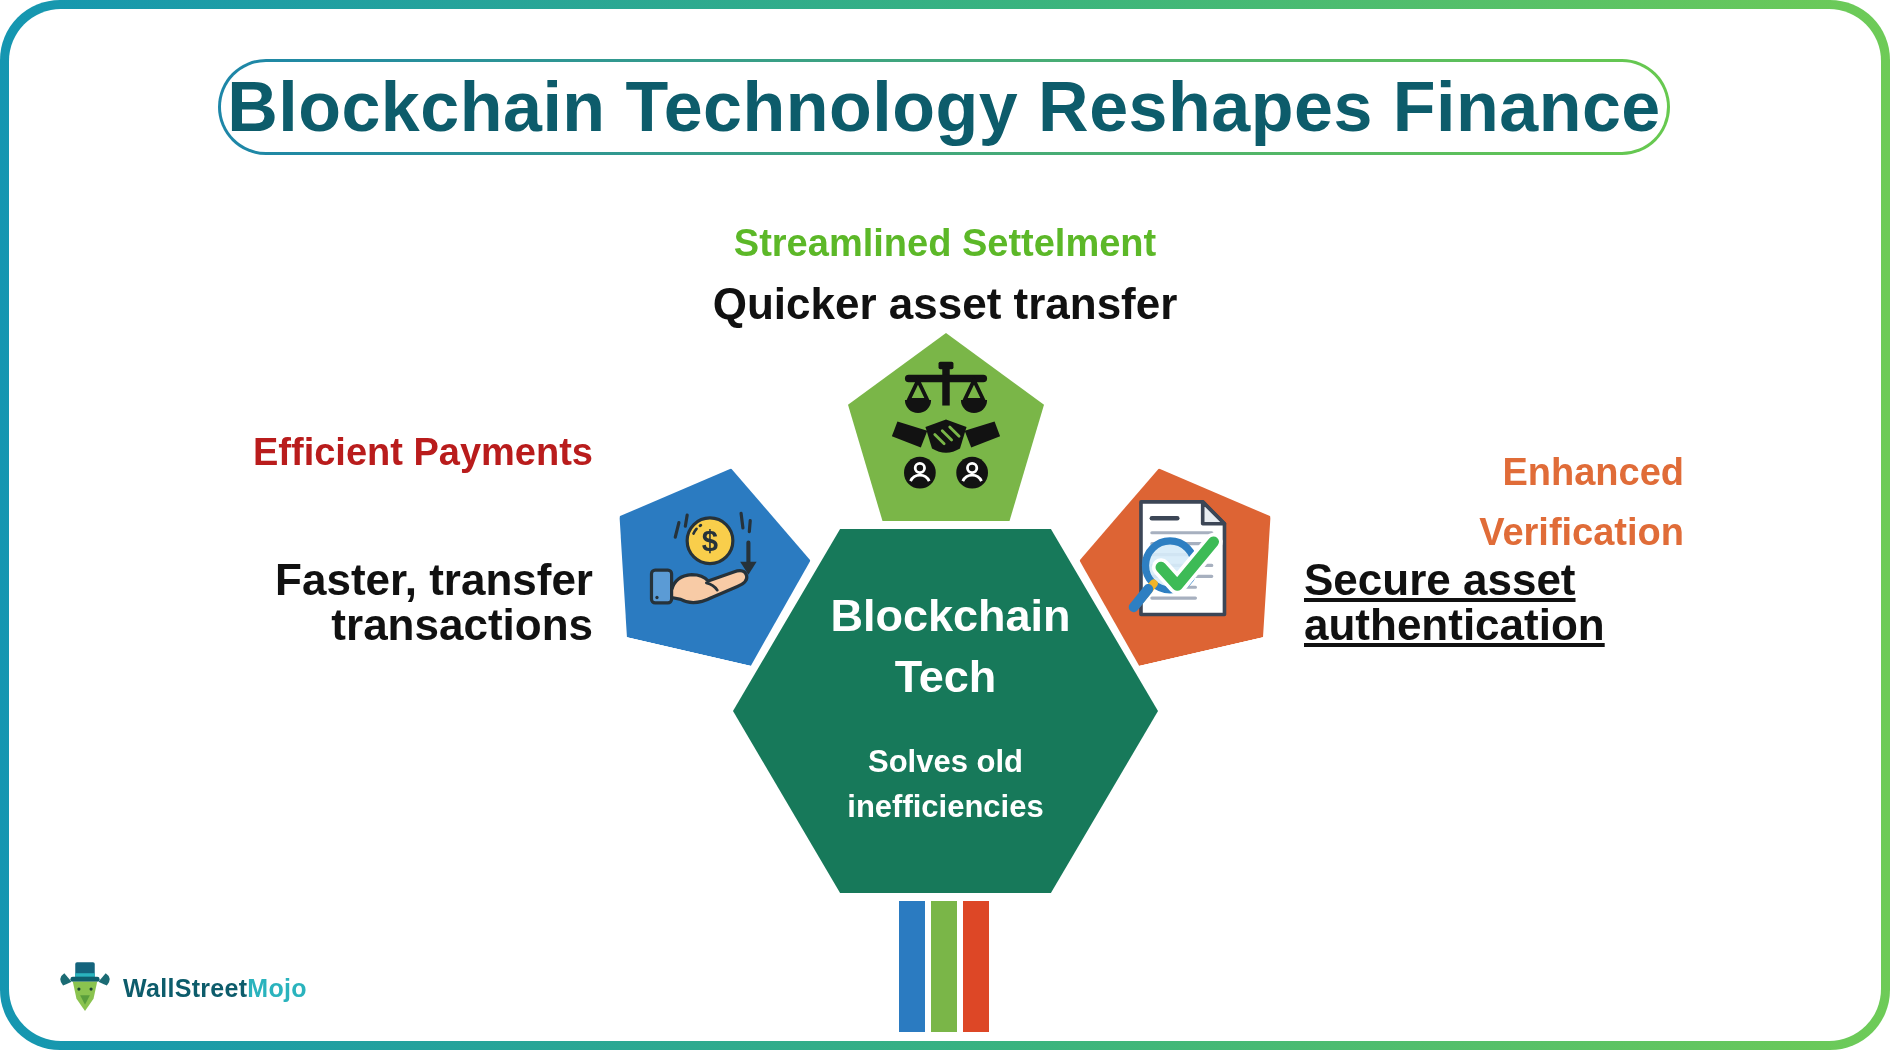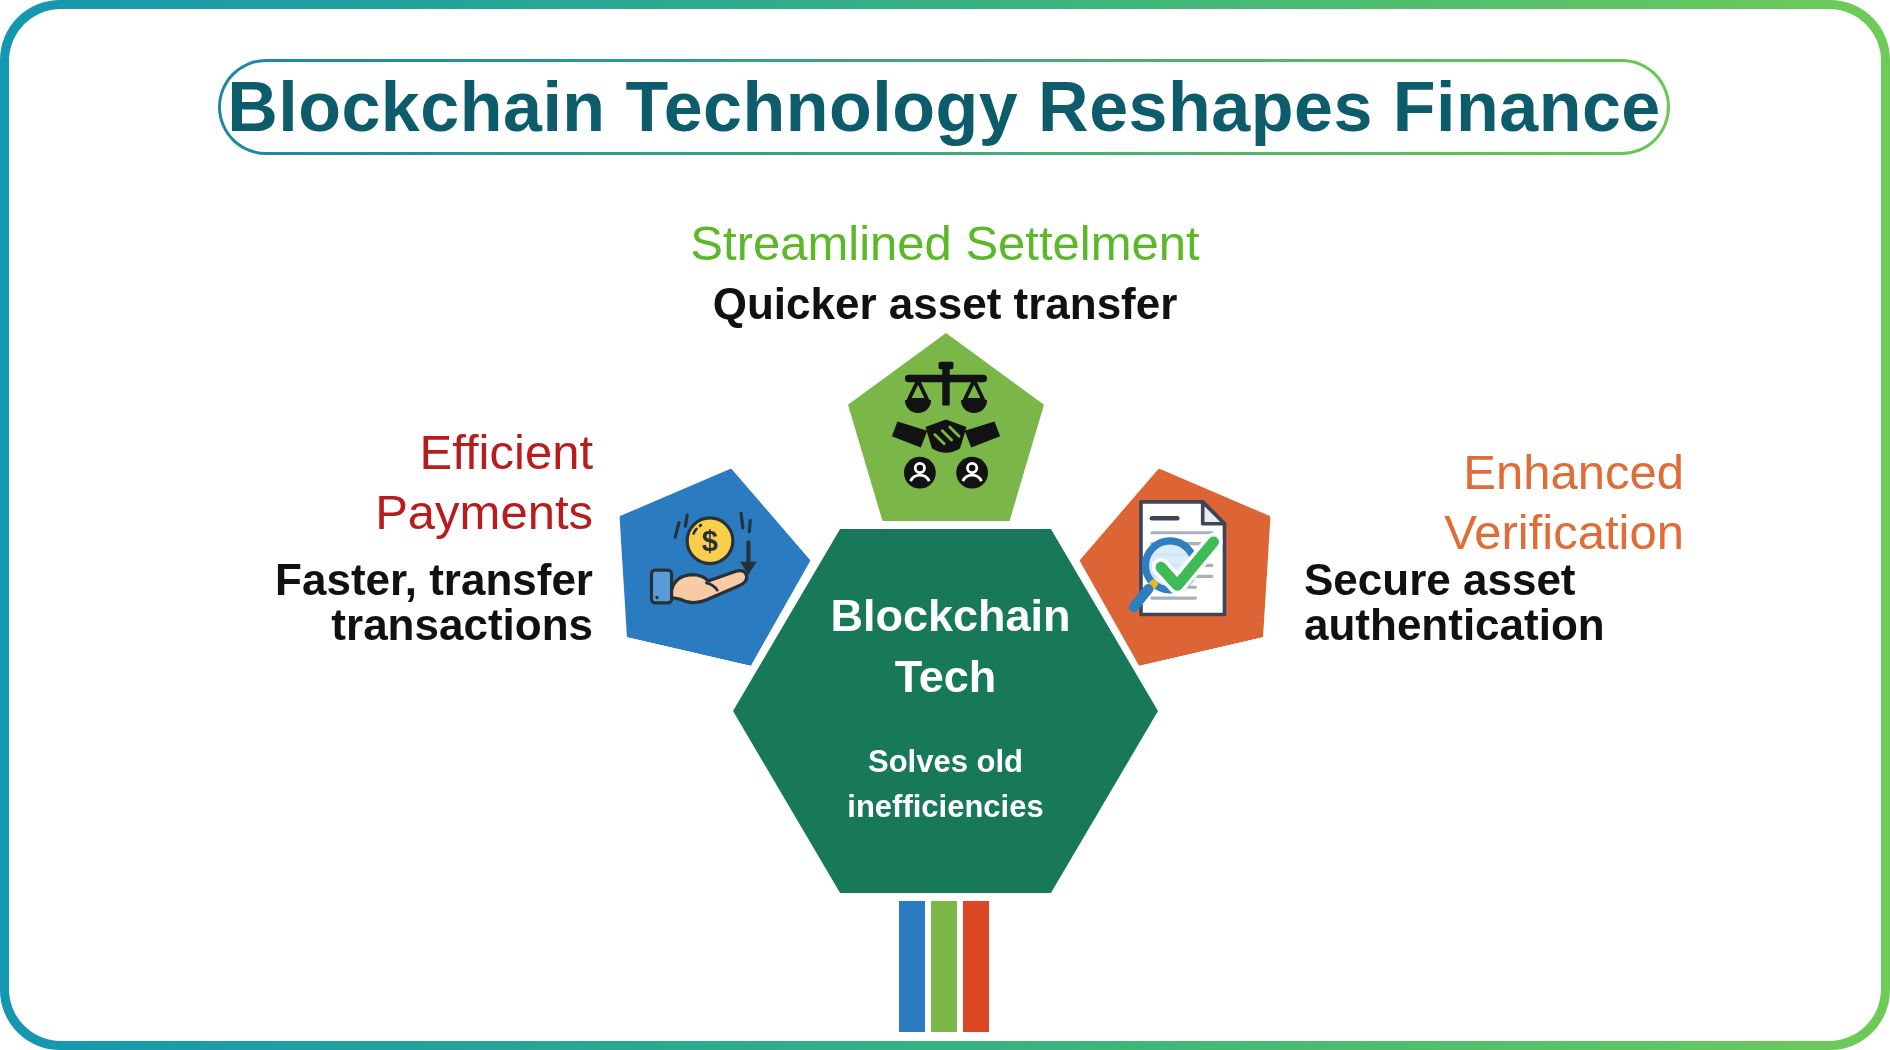--- a/index.html
+++ b/index.html
@@ -8,28 +8,28 @@
     background:linear-gradient(90deg,#1596b1 0%,#3ab47e 55%,#6ecb57 100%);
     border-radius:60px;font-family:"Liberation Sans",sans-serif;overflow:hidden;
   }
   .canvas{position:absolute;inset:9px;background:#ffffff;border-radius:52px;}
   
   .title-pill{position:absolute;left:209px;top:50px;width:1452px;height:96px;border-radius:48px;
     background:linear-gradient(90deg,#1d86a8 0%,#67c94f 100%);}
   .title-inner{position:absolute;inset:3px;background:#fff;border-radius:45px;display:flex;align-items:center;justify-content:center;}
   .title-inner h1{margin:0;font-size:70px;font-weight:bold;color:#0d5c6b;letter-spacing:.5px;white-space:nowrap;}
   
-  .heading{position:absolute;font-weight:normal;line-height:60px;font-size:49px;}
+  .heading{position:absolute;font-weight:bold;line-height:60px;font-size:38px;}
   .subtext{position:absolute;font-weight:bold;color:#111;font-size:44px;line-height:45px;}
   .settlement-heading{left:636px;top:204px;width:600px;text-align:center;color:#5cb828;}
   .settlement-subtext{left:686px;top:272px;width:500px;text-align:center;}
   .payments-heading{left:239px;top:413px;width:345px;text-align:right;color:#b91c1c;}
   .payments-subtext{left:239px;top:548px;width:345px;text-align:right;}
   .verification-heading{left:1295px;top:433px;width:380px;text-align:right;color:#e06c38;}
-  .verification-subtext{left:1295px;top:548px;width:340px;text-align:left;}
+  .verification-subtext{left:1295px;top:548px;width:340px;text-align:left;text-decoration:underline;}
   
   .pentagon{position:absolute;width:196px;height:188px;display:flex;align-items:center;justify-content:center;
     clip-path:polygon(50% 0%,100% 38.2%,82.4% 100%,17.6% 100%,0% 38.2%);}
   .pent-green{left:839px;top:324px;background:#7ab648;}
   .pent-blue{left:603px;top:457px;background:#2b7bc1;transform:rotate(13deg);}
   .pent-orange{left:1073px;top:457px;background:#dd6434;transform:rotate(-13deg);}
   .pent-blue .icon-wrap{transform:rotate(-13deg);}
   .pent-orange .icon-wrap{transform:rotate(13deg);}
   .icon-wrap{display:flex;align-items:center;justify-content:center;}
   
@@ -133,15 +133,31 @@
 
     <div class="hexagon">
       <div class="hex-title">Blockchain Tech</div>
       <div class="hex-sub">Solves old inefficiencies</div>
     </div>
 
     <div class="stripe stripe-blue"></div>
     <div class="stripe stripe-green"></div>
     <div class="stripe stripe-orange"></div>
 
+    <div class="brand">
+      <span>
+        <svg width="56" height="58" viewBox="0 0 92 94" aria-hidden="true">
+          <path d="M10 46 Q0 34 12 26 L24 40 Q16 44 10 46 Z" fill="#1b6b74"></path>
+          <path d="M82 46 Q92 34 80 26 L68 40 Q76 44 82 46 Z" fill="#1b6b74"></path>
+          <rect x="30" y="8" width="32" height="26" rx="3" fill="#14647d"></rect>
+          <rect x="30" y="26" width="32" height="6" fill="#2ab3bd"></rect>
+          <rect x="22" y="32" width="48" height="8" rx="4" fill="#0f5e6d"></rect>
+          <path d="M26 40 H66 L60 68 L46 88 L32 68 Z" fill="#8ac34f"></path>
+          <path d="M38 62 H54 L46 78 Z" fill="#5a9e3c"></path>
+          <circle cx="36" cy="52" r="2.6" fill="#1b4332"></circle>
+          <circle cx="56" cy="52" r="2.6" fill="#1b4332"></circle>
+        </svg>
+      </span>
+      <span class="brand-text"><span class="p1">WallStreet</span><span class="p2">Mojo</span></span>
+    </div>
 
   </div>
 </div>
 
 </body></html>

